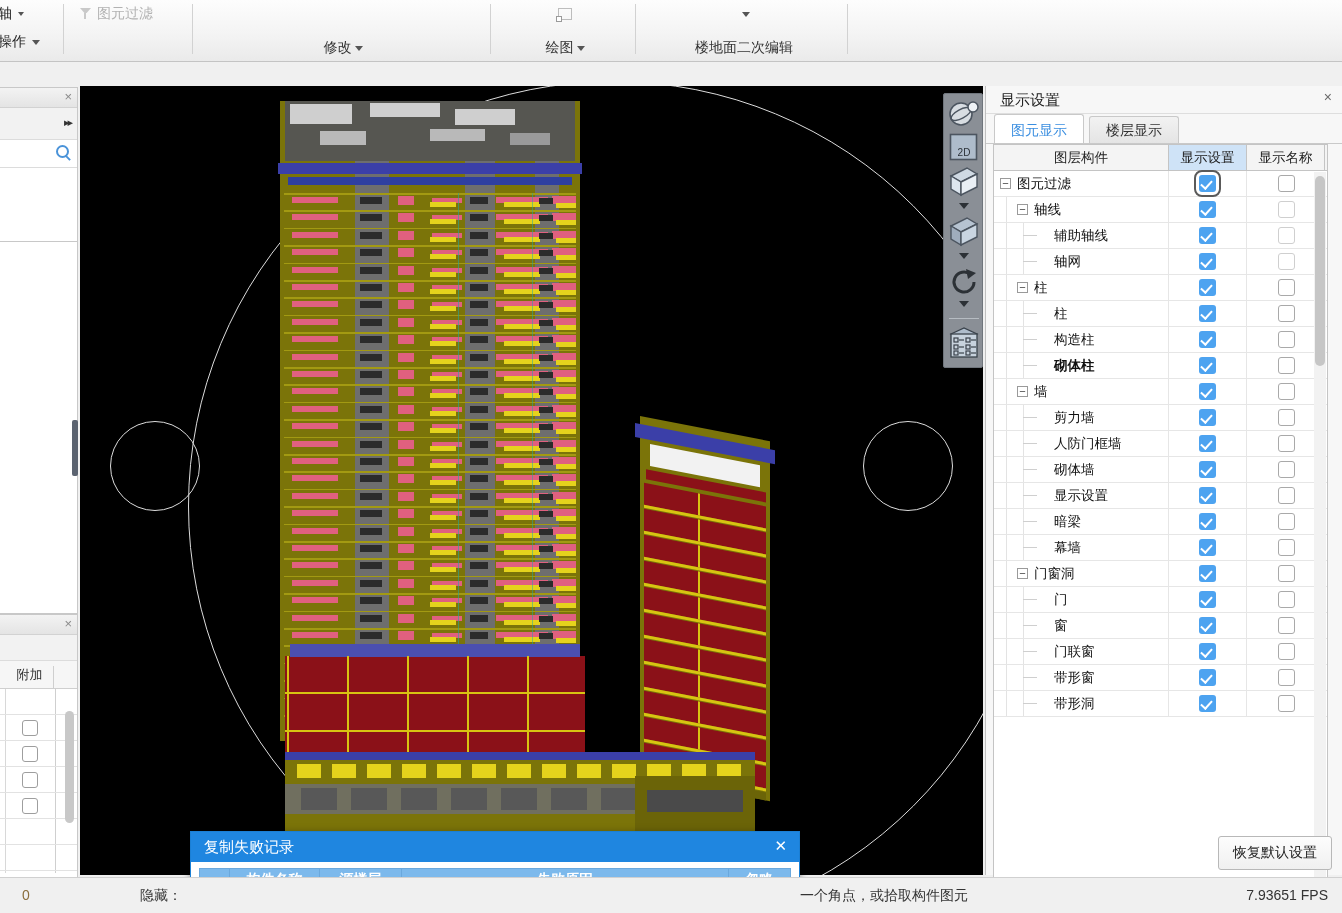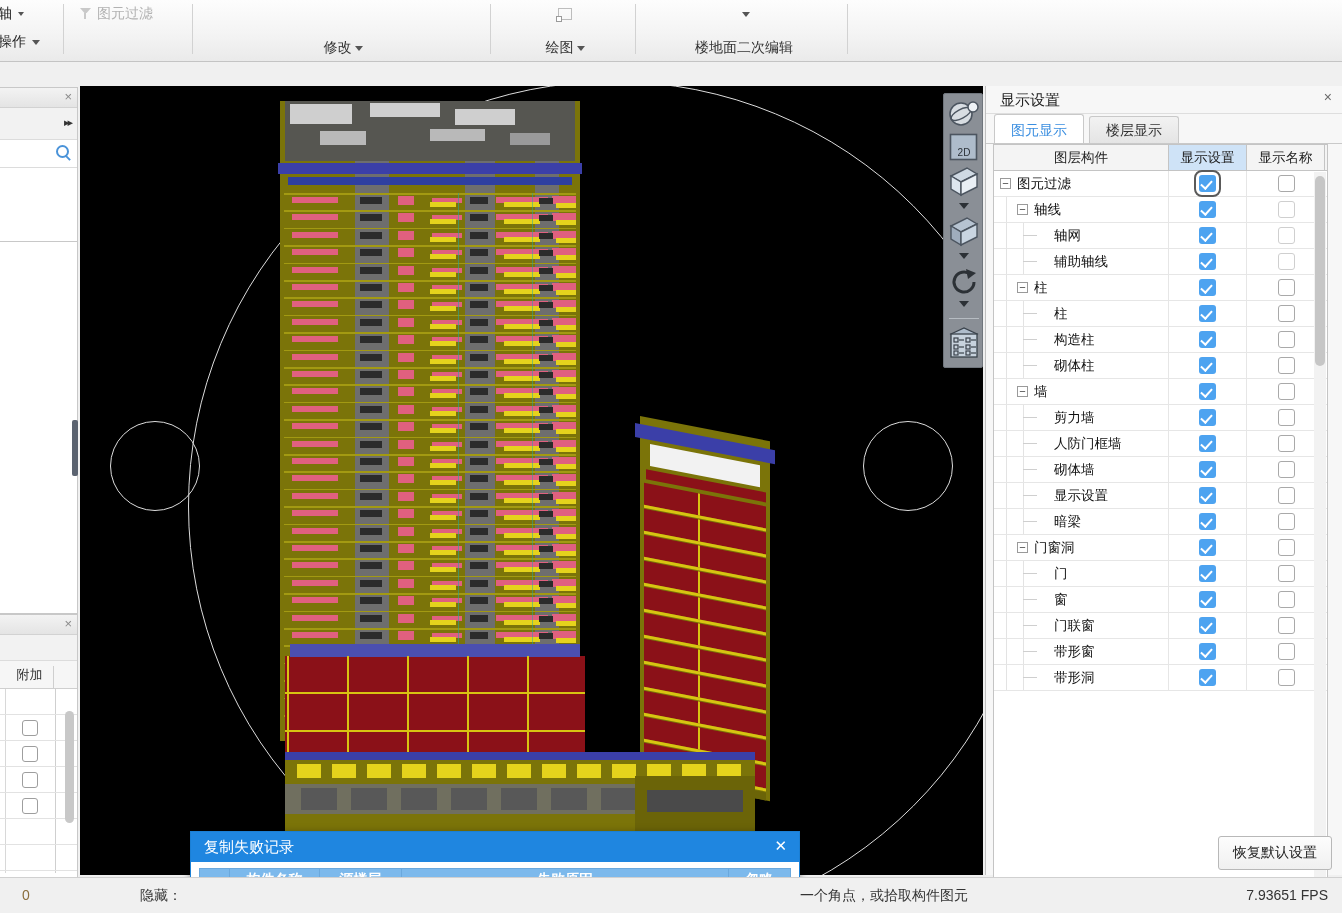--- a/index.html
+++ b/index.html
@@ -885,35 +885,35 @@
           </div>
           <div class="gc2">
             <div class="cb-off muted"></div>
           </div>
         </div>
         <div class="grow">
           <div class="gc0">
             <div class="vline" style="left: 12px;"></div>
             <div class="vline" style="left: 29px;"></div>
             <div class="treeline" style="left: 29px;"></div>
+            <span class="lbl" style="left: 60px;">辅助轴线</span>
+          </div>
+          <div class="gc1">
+            <div class="cb-on"></div>
+          </div>
+          <div class="gc2">
+            <div class="cb-off muted"></div>
+          </div>
+        </div>
+        <div class="grow">
+          <div class="gc0">
+            <div class="vline" style="left: 12px;"></div>
+            <div class="vline" style="left: 29px;"></div>
+            <div class="treeline" style="left: 29px;"></div>
             <span class="lbl" style="left: 60px;">轴网</span>
-          </div>
-          <div class="gc1">
-            <div class="cb-on"></div>
-          </div>
-          <div class="gc2">
-            <div class="cb-off muted"></div>
-          </div>
-        </div>
-        <div class="grow">
-          <div class="gc0">
-            <div class="vline" style="left: 12px;"></div>
-            <div class="vline" style="left: 29px;"></div>
-            <div class="treeline" style="left: 29px;"></div>
-            <span class="lbl" style="left: 60px;">辅助轴线</span>
           </div>
           <div class="gc1">
             <div class="cb-on"></div>
           </div>
           <div class="gc2">
             <div class="cb-off muted"></div>
           </div>
         </div>
         <div class="grow">
           <div class="gc0">
@@ -954,21 +954,21 @@
           </div>
           <div class="gc2">
             <div class="cb-off"></div>
           </div>
         </div>
         <div class="grow">
           <div class="gc0">
             <div class="vline" style="left: 12px;"></div>
             <div class="vline" style="left: 29px;"></div>
             <div class="treeline" style="left: 29px;"></div>
-            <span class="lbl" style="left: 60px;">砌体柱</span>
+            <span class="lbl" style="left: 60px; font-weight: bold;">砌体柱</span>
           </div>
           <div class="gc1">
             <div class="cb-on"></div>
           </div>
           <div class="gc2">
             <div class="cb-off"></div>
           </div>
         </div>
         <div class="grow">
           <div class="gc0">
@@ -1038,20 +1038,34 @@
           <div class="gc2">
             <div class="cb-off"></div>
           </div>
         </div>
         <div class="grow">
           <div class="gc0">
             <div class="vline" style="left: 12px;"></div>
             <div class="vline" style="left: 29px;"></div>
             <div class="treeline" style="left: 29px;"></div>
             <span class="lbl" style="left: 60px;">暗梁</span>
+          </div>
+          <div class="gc1">
+            <div class="cb-on"></div>
+          </div>
+          <div class="gc2">
+            <div class="cb-off"></div>
+          </div>
+        </div>
+        <div class="grow">
+          <div class="gc0">
+            <div class="vline" style="left: 12px;"></div>
+            <div class="vline" style="left: 29px;"></div>
+            <div class="treeline" style="left: 29px;"></div>
+            <span class="lbl" style="left: 60px;">幕墙</span>
           </div>
           <div class="gc1">
             <div class="cb-on"></div>
           </div>
           <div class="gc2">
             <div class="cb-off"></div>
           </div>
         </div>
         <div class="grow">
           <div class="gc0">

